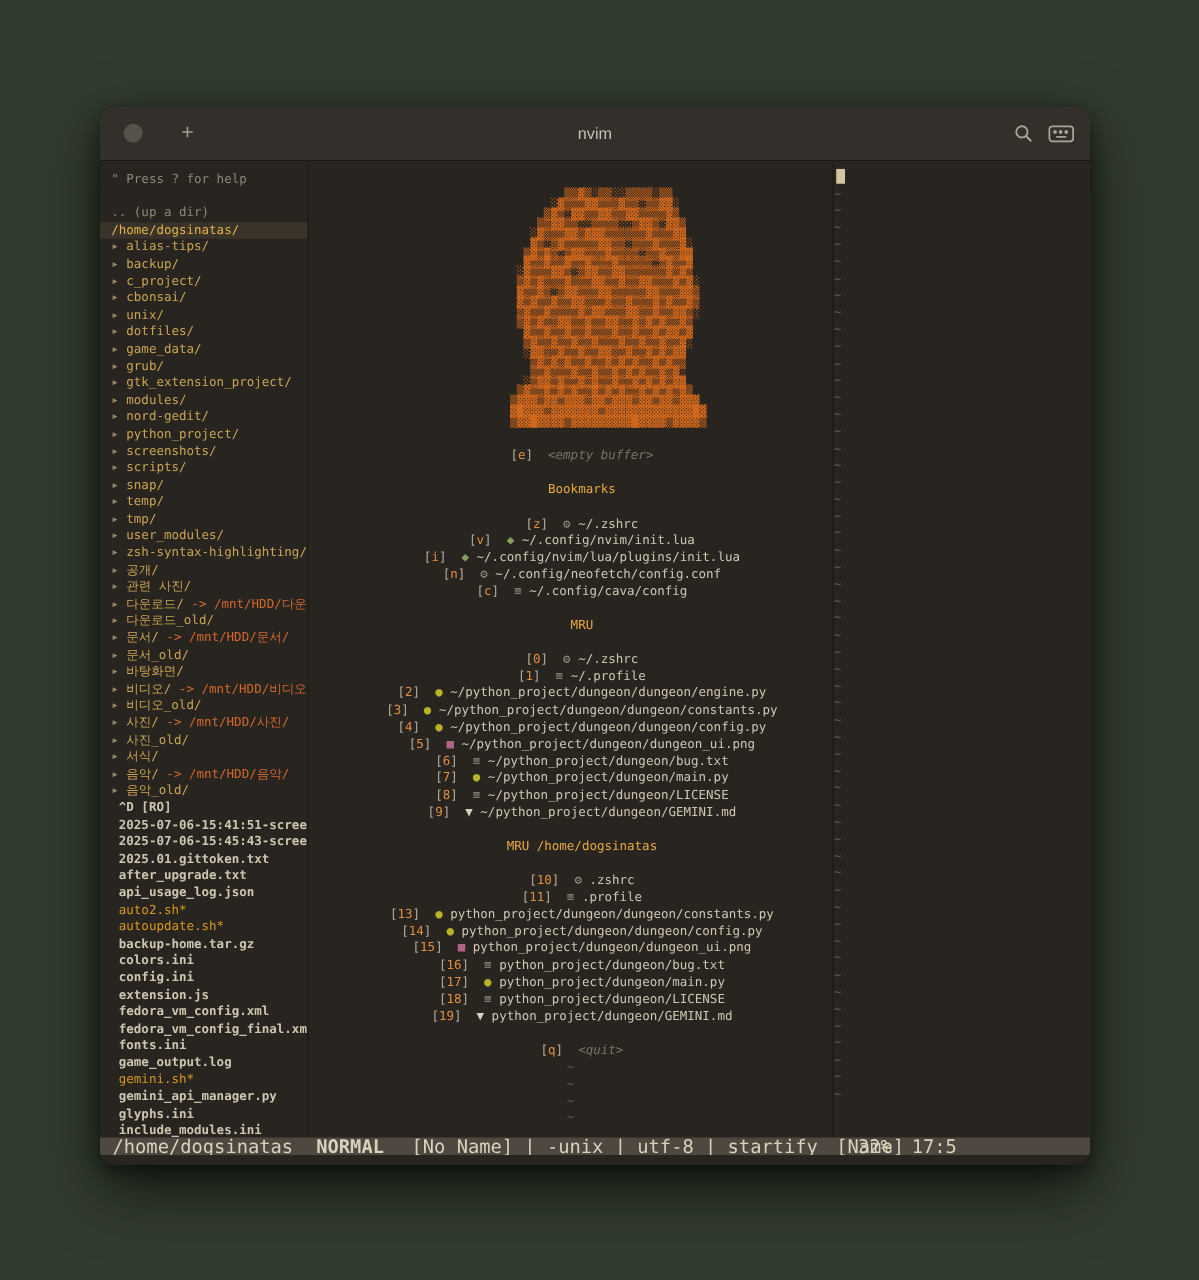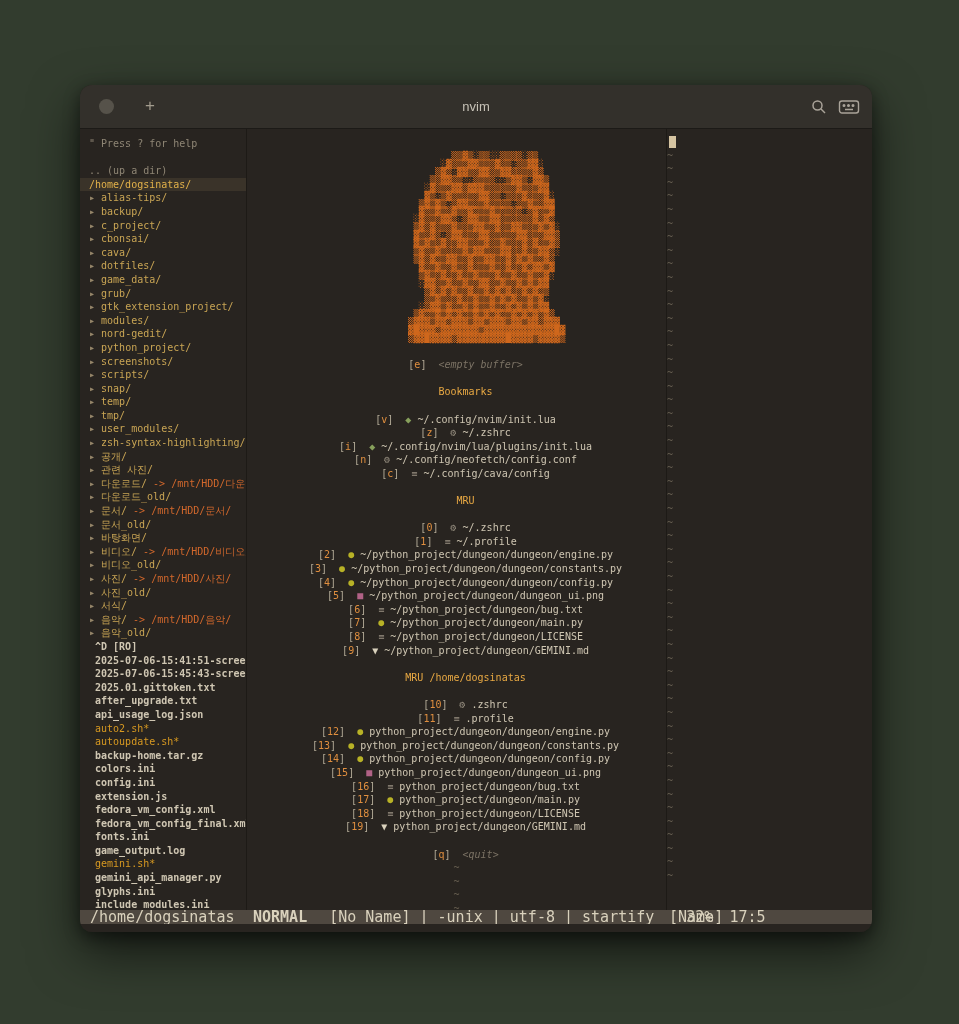--- a/index.html
+++ b/index.html
@@ -91,21 +91,21 @@
     <div class="content">
       <div class="tree" id="tree">
           <div class="trow comment">" Press ? for help</div>
           <div class="trow">&nbsp;</div>
           <div class="trow updir">.. (up a dir)</div>
           <div class="trow cwd">/home/dogsinatas/</div>
           <div class="trow dir"><span class="arrow">▸ </span><span class="dname">alias-tips/</span></div>
           <div class="trow dir"><span class="arrow">▸ </span><span class="dname">backup/</span></div>
           <div class="trow dir"><span class="arrow">▸ </span><span class="dname">c_project/</span></div>
           <div class="trow dir"><span class="arrow">▸ </span><span class="dname">cbonsai/</span></div>
-          <div class="trow dir"><span class="arrow">▸ </span><span class="dname">cava/</span></div>
+          <div class="trow dir"><span class="arrow">▸ </span><span class="dname">unix/</span></div>
           <div class="trow dir"><span class="arrow">▸ </span><span class="dname">dotfiles/</span></div>
           <div class="trow dir"><span class="arrow">▸ </span><span class="dname">game_data/</span></div>
           <div class="trow dir"><span class="arrow">▸ </span><span class="dname">grub/</span></div>
           <div class="trow dir"><span class="arrow">▸ </span><span class="dname">gtk_extension_project/</span></div>
           <div class="trow dir"><span class="arrow">▸ </span><span class="dname">modules/</span></div>
           <div class="trow dir"><span class="arrow">▸ </span><span class="dname">nord-gedit/</span></div>
           <div class="trow dir"><span class="arrow">▸ </span><span class="dname">python_project/</span></div>
           <div class="trow dir"><span class="arrow">▸ </span><span class="dname">screenshots/</span></div>
           <div class="trow dir"><span class="arrow">▸ </span><span class="dname">scripts/</span></div>
           <div class="trow dir"><span class="arrow">▸ </span><span class="dname">snap/</span></div>
@@ -171,22 +171,22 @@
   ░▒▓▓▒▓▒▒▓▒▓▒▒▓▒▒▓▒▓▒▓▒▓▓   
  ▒▓▒▒▓▒▓▒▓▒▒▓▒▓▒▓▒▒▓▒▓▒▓▒▓▒  
 ▒▓▓▓▒▓▓▒▓▓▓▒▓▓▒▓▓▓▒▓▓▒▓▓▒▓▓▓ 
 ▓█▓▓▓▒▓▓▓▓▓▓▓▒▓▓▓▓▓▓▓▓▓▓▓▓▓█▓
 ▒▓▓█▓▓▓▓▒▓▓▓▓▓▓▓▓▓█▓▓▓▓▒▓▓▓▓▒</pre>
         <div class="menu" id="menu">
             <div class="mrow"><span class="dim">   [</span><span class="key">e</span><span class="dim">]  </span><span class="speclabel">&lt;empty buffer&gt;</span></div>
             <div class="mrow">&nbsp;</div>
             <div class="mrow header">   Bookmarks</div>
             <div class="mrow">&nbsp;</div>
+            <div class="mrow"><span class="dim">   [</span><span class="key">z</span><span class="dim">]  </span><span class="icon" style="color: rgb(154, 146, 131);">⚙ </span><span class="path">~/.zshrc</span></div>
             <div class="mrow"><span class="dim">   [</span><span class="key">v</span><span class="dim">]  </span><span class="icon" style="color: rgb(135, 160, 92);">◆ </span><span class="path">~/.config/nvim/init.lua</span></div>
-            <div class="mrow"><span class="dim">   [</span><span class="key">z</span><span class="dim">]  </span><span class="icon" style="color: rgb(154, 146, 131);">⚙ </span><span class="path">~/.zshrc</span></div>
             <div class="mrow"><span class="dim">   [</span><span class="key">i</span><span class="dim">]  </span><span class="icon" style="color: rgb(135, 160, 92);">◆ </span><span class="path">~/.config/nvim/lua/plugins/init.lua</span></div>
             <div class="mrow"><span class="dim">   [</span><span class="key">n</span><span class="dim">]  </span><span class="icon" style="color: rgb(154, 146, 131);">⚙ </span><span class="path">~/.config/neofetch/config.conf</span></div>
             <div class="mrow"><span class="dim">   [</span><span class="key">c</span><span class="dim">]  </span><span class="icon" style="color: rgb(154, 146, 131);">≡ </span><span class="path">~/.config/cava/config</span></div>
             <div class="mrow">&nbsp;</div>
             <div class="mrow header">   MRU</div>
             <div class="mrow">&nbsp;</div>
             <div class="mrow"><span class="dim">   [</span><span class="key">0</span><span class="dim">]  </span><span class="icon" style="color: rgb(154, 146, 131);">⚙ </span><span class="path">~/.zshrc</span></div>
             <div class="mrow"><span class="dim">   [</span><span class="key">1</span><span class="dim">]  </span><span class="icon" style="color: rgb(154, 146, 131);">≡ </span><span class="path">~/.profile</span></div>
             <div class="mrow"><span class="dim">   [</span><span class="key">2</span><span class="dim">]  </span><span class="icon" style="color: rgb(184, 178, 38);">● </span><span class="path">~/python_project/dungeon/dungeon/engine.py</span></div>
             <div class="mrow"><span class="dim">   [</span><span class="key">3</span><span class="dim">]  </span><span class="icon" style="color: rgb(184, 178, 38);">● </span><span class="path">~/python_project/dungeon/dungeon/constants.py</span></div>
@@ -194,21 +194,20 @@
             <div class="mrow"><span class="dim">   [</span><span class="key">5</span><span class="dim">]  </span><span class="icon" style="color: rgb(177, 98, 134);">■ </span><span class="path">~/python_project/dungeon/dungeon_ui.png</span></div>
             <div class="mrow"><span class="dim">   [</span><span class="key">6</span><span class="dim">]  </span><span class="icon" style="color: rgb(154, 146, 131);">≡ </span><span class="path">~/python_project/dungeon/bug.txt</span></div>
             <div class="mrow"><span class="dim">   [</span><span class="key">7</span><span class="dim">]  </span><span class="icon" style="color: rgb(184, 178, 38);">● </span><span class="path">~/python_project/dungeon/main.py</span></div>
             <div class="mrow"><span class="dim">   [</span><span class="key">8</span><span class="dim">]  </span><span class="icon" style="color: rgb(154, 146, 131);">≡ </span><span class="path">~/python_project/dungeon/LICENSE</span></div>
             <div class="mrow"><span class="dim">   [</span><span class="key">9</span><span class="dim">]  </span><span class="icon" style="color: rgb(217, 209, 188);">▼ </span><span class="path">~/python_project/dungeon/GEMINI.md</span></div>
             <div class="mrow">&nbsp;</div>
             <div class="mrow header">   MRU /home/dogsinatas</div>
             <div class="mrow">&nbsp;</div>
             <div class="mrow"><span class="dim">   [</span><span class="key">10</span><span class="dim">]  </span><span class="icon" style="color: rgb(154, 146, 131);">⚙ </span><span class="path">.zshrc</span></div>
             <div class="mrow"><span class="dim">   [</span><span class="key">11</span><span class="dim">]  </span><span class="icon" style="color: rgb(154, 146, 131);">≡ </span><span class="path">.profile</span></div>
-            <div class="mrow"><span class="dim">   [</span><span class="key">12</span><span class="dim">]  </span><span class="icon" style="color: rgb(184, 178, 38);">● </span><span class="path">python_project/dungeon/dungeon/engine.py</span></div>
             <div class="mrow"><span class="dim">   [</span><span class="key">13</span><span class="dim">]  </span><span class="icon" style="color: rgb(184, 178, 38);">● </span><span class="path">python_project/dungeon/dungeon/constants.py</span></div>
             <div class="mrow"><span class="dim">   [</span><span class="key">14</span><span class="dim">]  </span><span class="icon" style="color: rgb(184, 178, 38);">● </span><span class="path">python_project/dungeon/dungeon/config.py</span></div>
             <div class="mrow"><span class="dim">   [</span><span class="key">15</span><span class="dim">]  </span><span class="icon" style="color: rgb(177, 98, 134);">■ </span><span class="path">python_project/dungeon/dungeon_ui.png</span></div>
             <div class="mrow"><span class="dim">   [</span><span class="key">16</span><span class="dim">]  </span><span class="icon" style="color: rgb(154, 146, 131);">≡ </span><span class="path">python_project/dungeon/bug.txt</span></div>
             <div class="mrow"><span class="dim">   [</span><span class="key">17</span><span class="dim">]  </span><span class="icon" style="color: rgb(184, 178, 38);">● </span><span class="path">python_project/dungeon/main.py</span></div>
             <div class="mrow"><span class="dim">   [</span><span class="key">18</span><span class="dim">]  </span><span class="icon" style="color: rgb(154, 146, 131);">≡ </span><span class="path">python_project/dungeon/LICENSE</span></div>
             <div class="mrow"><span class="dim">   [</span><span class="key">19</span><span class="dim">]  </span><span class="icon" style="color: rgb(217, 209, 188);">▼ </span><span class="path">python_project/dungeon/GEMINI.md</span></div>
             <div class="mrow">&nbsp;</div>
             <div class="mrow"><span class="dim">   [</span><span class="key">q</span><span class="dim">]  </span><span class="speclabel">&lt;quit&gt;</span></div>
             <div class="mrow tilde">~</div>

